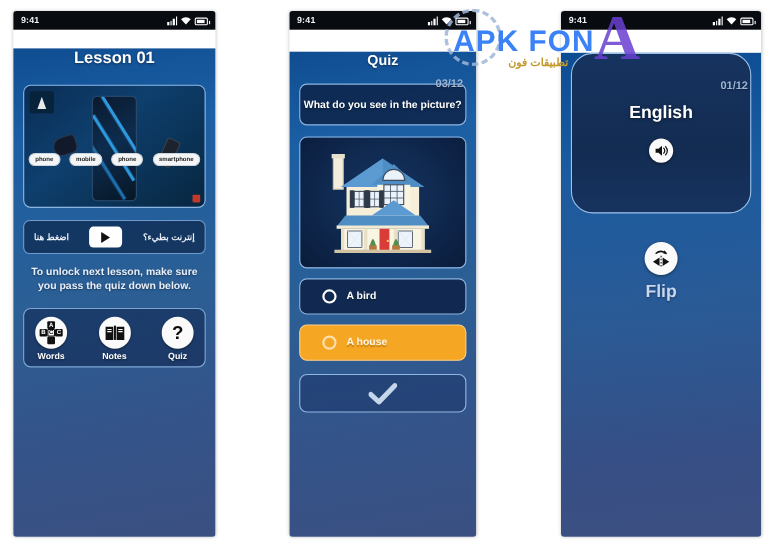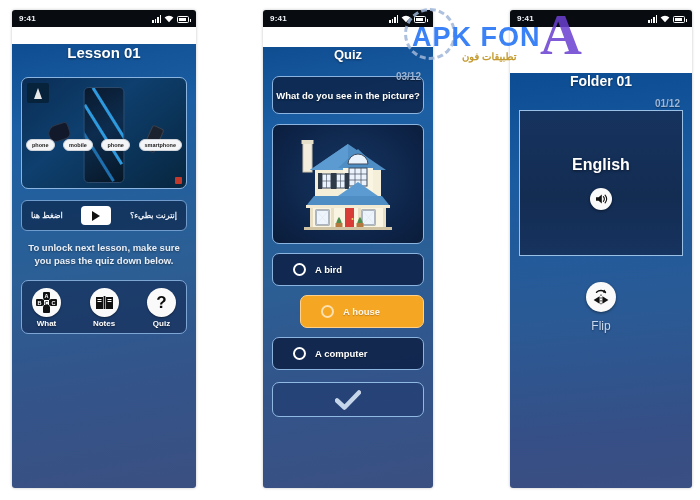--- a/index.html
+++ b/index.html
@@ -177,52 +177,52 @@
     background: radial-gradient(ellipse at 50% 45%, #163763 0%, #0d2347 70%, #0a1c39 100%);
     position:relative; overflow:hidden;
   }
   .house { position:absolute; left:50%; top:9px; transform:translateX(-50%); width:124px; height:104px; }
 
   .opt {
     margin-top: 9px; height: 33px; border-radius:7px;
     display:flex; align-items:center; padding-left:11px;
     border:1px solid #8cb4e0; background: rgba(13,32,68,.85);
   }
-  .opt.sel { background:#f5a623; border-color:#ffd089;margin-left:28px; }
+  .opt.sel { background:#f5a623; border-color:#ffd089; }
   .radio { width:13px;height:13px;border-radius:50%;border:2px solid #fff; flex:0 0 auto; }
   .opt.sel .radio { border-color:#fde0ae; }
   .opt span { margin-left:9px; color:#ffffff; font-size:9.5px; font-weight:bold; text-shadow:0 1px 1px rgba(0,0,0,.4); }
   .opt.sel span { color:#fff7e8; text-shadow:0 1px 1px rgba(150,90,0,.5); }
 
   .submit {
     margin-top: 12px; height:35px; border-radius:7px;
     border:1px solid #8fb8e2; background: rgba(27,53,104,.55);
     display:flex; align-items:center; justify-content:center;
   }
 
   
   #phone3 .counter { top: 25px; }
   #phone3 .title { margin-top: 46px; font-size: 14px; }
   .flash-card {
-    margin-top: 21px; height: 146px; border-radius:0;
+    margin-top: 21px; height: 146px; border-radius:20px;
     border:1px solid #9bc0e6;
     background: linear-gradient(180deg,#16335f 0%,#132c52 60%,#16335f 100%);
     display:flex; flex-direction:column; align-items:center; justify-content:center;
   }
   .flash-word { color:#ffffff; font-size:16px; font-weight:bold; text-shadow:0 1px 3px rgba(0,0,0,.5); }
   .spk {
     margin-top:14px; width:22px;height:22px;border-radius:50%;background:#fafafa;
     display:flex;align-items:center;justify-content:center; box-shadow:0 1px 3px rgba(0,0,0,.45);
   }
   .flip-wrap { margin-top: 26px; text-align:center; }
   .flip-ico {
     width:30px;height:30px;margin:0 auto 7px;border-radius:50%;background:#fafafa;
     display:flex;align-items:center;justify-content:center; box-shadow:0 1px 3px rgba(0,0,0,.45);
   }
-  .flip-lbl { color:#c8d8ee; font-size:12px; font-weight:normal; text-shadow:0 1px 2px rgba(0,0,0,.4); }
+  .flip-lbl { color:#c8d8ee; font-size:16px; font-weight:bold; text-shadow:0 1px 2px rgba(0,0,0,.4); }
 
   
   .watermark { position:absolute; left:398px; top:2px; width:190px; height:62px; pointer-events:none; }
   .wm-text {
     position:absolute; left:14px; top:20px;
     font-size:27px; font-weight:bold; color:#3b82f6; letter-spacing:1px;
     font-family:"Liberation Sans", sans-serif;
   }
   .wm-ring {
     position:absolute; left:6px; top:6px; width:52px; height:52px; border-radius:50%;
@@ -291,21 +291,21 @@
         <div class="tool">
           <div class="tool-ico">
             <div class="xw">
               <span class="c1">A</span>
               <span class="c2">B</span>
               <span class="c3">C</span>
               <span class="c4">C</span>
               <span class="c5"></span>
             </div>
           </div>
-          <div class="tool-lbl">What</div>
+          <div class="tool-lbl">Words</div>
         </div>
         <div class="tool">
           <div class="tool-ico">
             <svg width="19" height="15" viewBox="0 0 19 15">
               <path d="M1 2h7v12H1z" fill="#111"></path>
                 <path d="M11 2h7v12h-7z" fill="#111"></path>
               <rect x="8.6" y="1" width="1.8" height="13" fill="#111"></rect>
               <path d="M2.5 4h4v1h-4zM2.5 6h4v1h-4zM12.5 4h4v1h-4zM12.5 6h4v1h-4z" fill="#fff"></path>
             </svg>
           </div>
@@ -392,24 +392,20 @@
       </div>
 
       <div class="opt">
         <span class="radio"></span>
         <span>A bird</span>
       </div>
       <div class="opt sel">
         <span class="radio"></span>
         <span>A house</span>
       </div>
-      <div class="opt">
-        <span class="radio"></span>
-        <span>A computer</span>
-      </div>
 
       <div class="submit">
         <svg width="26" height="20" viewBox="0 0 26 20">
           <path d="M2 10.5 L9.5 17.5 L24 2.5" stroke="#c6d6ea" stroke-width="4.5" fill="none" stroke-linecap="round" stroke-linejoin="round"></path>
         </svg>
       </div>
     </div>
   </div>
 
   <div class="phone" id="phone3">
@@ -425,21 +421,20 @@
         <svg width="10" height="8" viewBox="0 0 10 8">
             <path d="M5 7.2 0.6 2.6A6.2 6.2 0 0 1 9.4 2.6Z" fill="#fff"></path>
           </svg>
         <span class="batt">
             <i></i>
           </span>
       </span>
     </div>
     <div class="screen">
       <div class="counter">01/12</div>
-      <div class="title">Folder 01</div>
 
       <div class="flash-card">
         <div class="flash-word">English</div>
         <div class="spk">
           <svg width="13" height="12" viewBox="0 0 13 12">
             <path d="M1 4.2h2.6L6.8 1.4v9.2L3.6 7.8H1z" fill="#111"></path>
             <path d="M8.4 3.7a3.6 3.6 0 0 1 0 4.6M10.1 2.2a6 6 0 0 1 0 7.6" stroke="#111" stroke-width="1.1" fill="none" stroke-linecap="round"></path>
           </svg>
         </div>
       </div>

